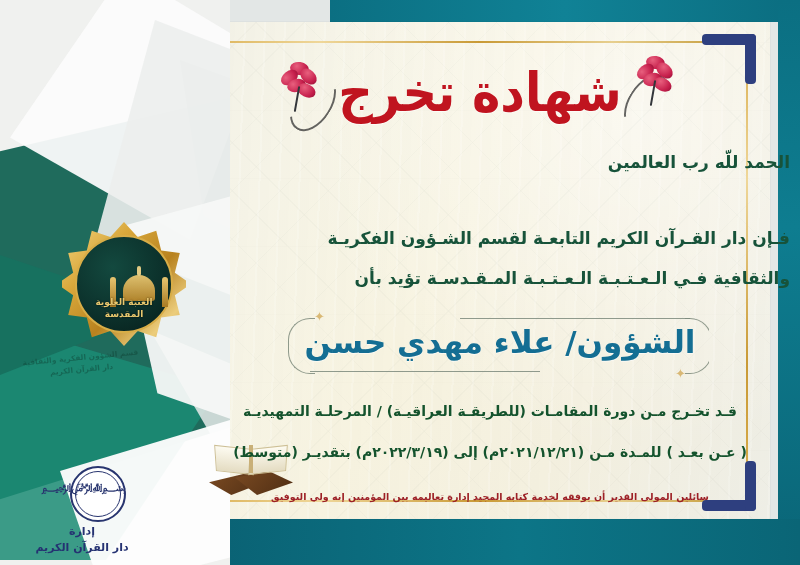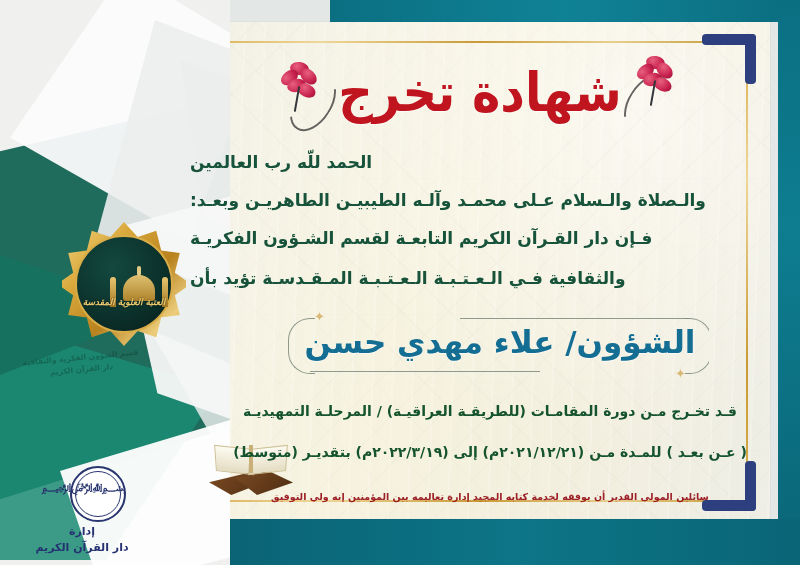--- a/index.html
+++ b/index.html
@@ -93,21 +93,21 @@
   #grey-poly-f{position:absolute;left:180px;top:60px;width:120px;height:200px;background:#dfe3e2;
     clip-path:polygon(0% 0%,100% 22%,100% 100%,20% 78%);opacity:.8;}
 
   #dept-watermark{
     position:absolute;left:6px;top:352px;width:150px;text-align:center;
     color:#0d3b2e;opacity:.42;line-height:1.55;font-weight:bold;
     font-size:7.5px;letter-spacing:.2px;transform:rotate(-5.5deg);
   }
 
   
-  #shrine-emblem{position:absolute;left:62px;top:222px;width:124px;height:124px;font-style:italic;}
+  #shrine-emblem{position:absolute;left:62px;top:222px;width:124px;height:124px;}
   #shrine-emblem .star{
     position:absolute;inset:0;background:
       linear-gradient(135deg,#f2d27a 0%,#d8a73a 28%,#b8821f 55%,#e6c濃 60%,#e8c671 80%,#c3912a 100%);
     background:linear-gradient(135deg,#f4d887 0%,#d9a83b 30%,#b8821f 58%,#eccd7c 82%,#c3912a 100%);
     clip-path:polygon(50% 0%,61% 12%,76% 7%,80% 23%,95% 25%,91% 41%,104% 50%,91% 59%,95% 75%,80% 77%,76% 93%,61% 88%,50% 100%,39% 88%,24% 93%,20% 77%,5% 75%,9% 59%,-4% 50%,9% 41%,5% 25%,20% 23%,24% 7%,39% 12%);
   }
   #shrine-emblem .disc{
     position:absolute;left:13px;top:13px;width:98px;height:98px;border-radius:50%;
     background:radial-gradient(circle at 38% 32%,#13493f 0%,#0c322c 55%,#061c19 100%);
     border:2px solid #d8ad47;box-sizing:border-box;
@@ -187,21 +187,21 @@
   .flower .p3{left:19px;top:8px;transform:rotate(44deg);}
   .flower .p4{left:7px;top:17px;transform:rotate(-14deg);}
   .flower .p5{left:17px;top:22px;transform:rotate(26deg);}
   .flower .stem{position:absolute;left:16px;top:24px;width:2px;height:26px;background:#33363a;
      transform:rotate(10deg);border-radius:1px;}
   #flower-left{left:-20px;top:4px;}
   #flower-right{right:-18px;top:-2px;}
 
   
   .body-line{
-    position:absolute;text-align:left;color:#17533a;font-weight:bold;
+    position:absolute;text-align:right;color:#17533a;font-weight:bold;
     font-family:"DejaVu Sans","Liberation Sans",sans-serif;
     direction:rtl;white-space:nowrap;
   }
   #line-1{left:190px;width:600px;top:152px;font-size:17px;}
   #line-2{left:190px;width:600px;top:190px;font-size:17px;}
   #line-3{left:190px;width:600px;top:228px;font-size:17px;}
   #line-4{left:190px;width:600px;top:268px;font-size:17px;}
 
   
   #name-frame{position:absolute;left:288px;top:312px;width:424px;height:66px;}
@@ -326,21 +326,20 @@
       <span class="petal p1"></span>
         <span class="petal p2"></span>
         <span class="petal p3"></span>
       <span class="petal p4"></span>
         <span class="petal p5"></span>
         <span class="stem"></span>
     </div>
   </div>
 
   <div class="body-line" id="line-1">الحمد للّه رب العالمين</div>
-  <div class="body-line" id="line-2">والـصلاة والـسلام عـلى محمـد وآلـه الطيبيـن الطاهريـن وبعـد:</div>
   <div class="body-line" id="line-3">فـإن دار القـرآن الكريم التابعـة لقسم الشـؤون الفكريـة</div>
   <div class="body-line" id="line-4">والثقافية فـي الـعـتـبـة الـعـتـبـة المـقـدسـة تؤيد بأن</div>
 
   <div id="name-frame">
     <div class="edge-l"></div>
     <div class="edge-r"></div>
     <div class="rule-top"></div>
     <div class="rule-bot"></div>
     <div class="star-a">✦</div>
     <div class="star-b">✦</div>

